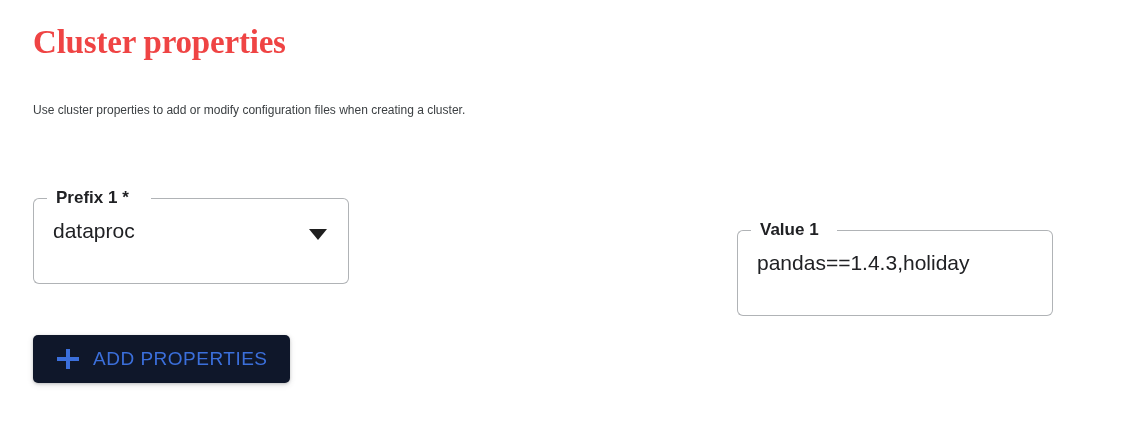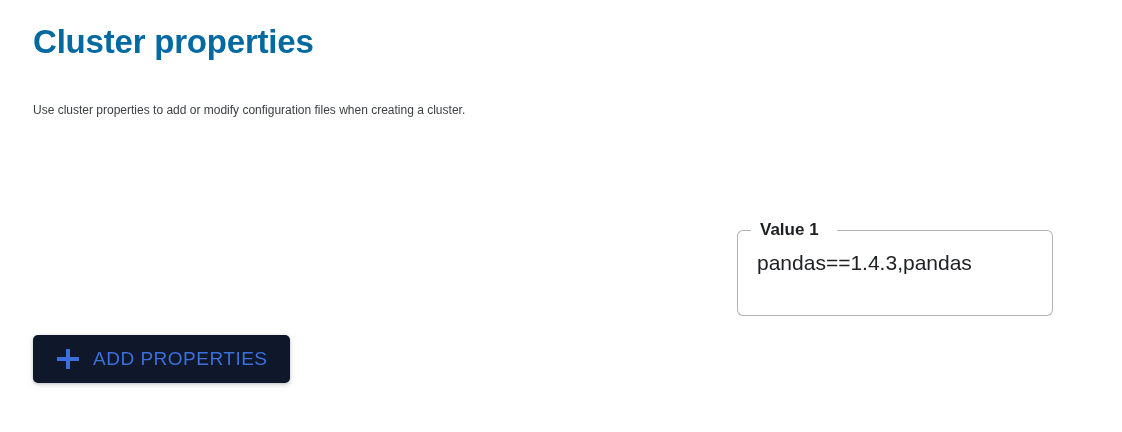--- a/index.html
+++ b/index.html
@@ -23,22 +23,23 @@
 
   
   .page-title {
     position: absolute;
     left: 33px;
     top: 20px;
     font-size: 33px;
     line-height: 44px;
     font-weight: 700;
     letter-spacing: -0.2px;
-    color: #0369a1;
-    white-space: nowrap;
+    color: #ef4444;
+    white-space: nowrap;
+    font-family: Liberation Serif, serif;
   }
 
   .page-subtitle {
     position: absolute;
     left: 33px;
     top: 96px;
     font-size: 12px;
     line-height: 28px;
     font-weight: 400;
     color: #3c4043;
@@ -217,31 +218,43 @@
 <body>
 
 <div class="page">
 
   <div class="page-title">Cluster properties</div>
 
   <div class="page-subtitle">Use cluster properties to add or modify configuration files when creating a cluster.</div>
 
   <div class="form-row">
 
+    <div class="field" id="field-prefix">
+      <div class="field-outline">
+        <span class="ol-leading"></span>
+        <span class="ol-notch open"></span>
+        <span class="ol-trailing"></span>
+      </div>
+      <span class="field-label">Prefix 1 *</span>
+      <div class="field-value-wrap">
+        <span class="field-value">dataproc</span>
+      </div>
+      <span class="select-caret"></span>
+    </div>
 
 
     <div class="field" id="field-value">
       <div class="field-outline">
         <span class="ol-leading"></span>
         <span class="ol-notch open"></span>
         <span class="ol-trailing"></span>
       </div>
       <span class="field-label">Value 1</span>
       <div class="field-value-wrap">
-        <span class="field-value">pandas==1.4.3,pandas</span>
+        <span class="field-value">pandas==1.4.3,holiday</span>
       </div>
     </div>
 
   </div>
 
   <button class="add-button">
     <span class="plus-icon"></span>
     <span class="add-button-label">ADD PROPERTIES</span>
   </button>
 

